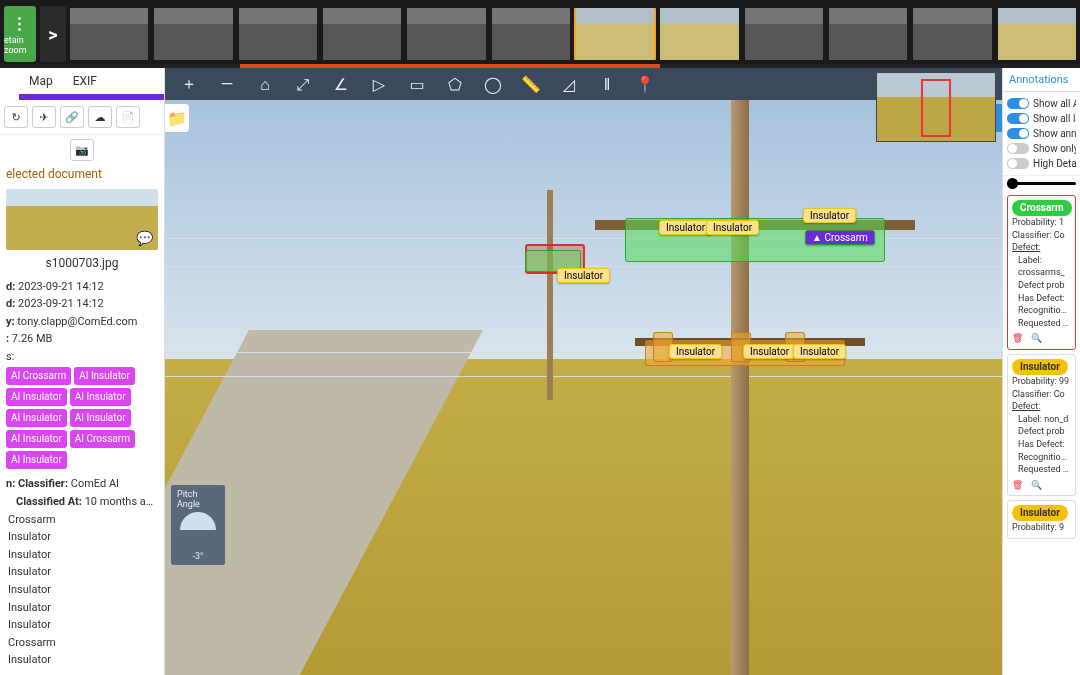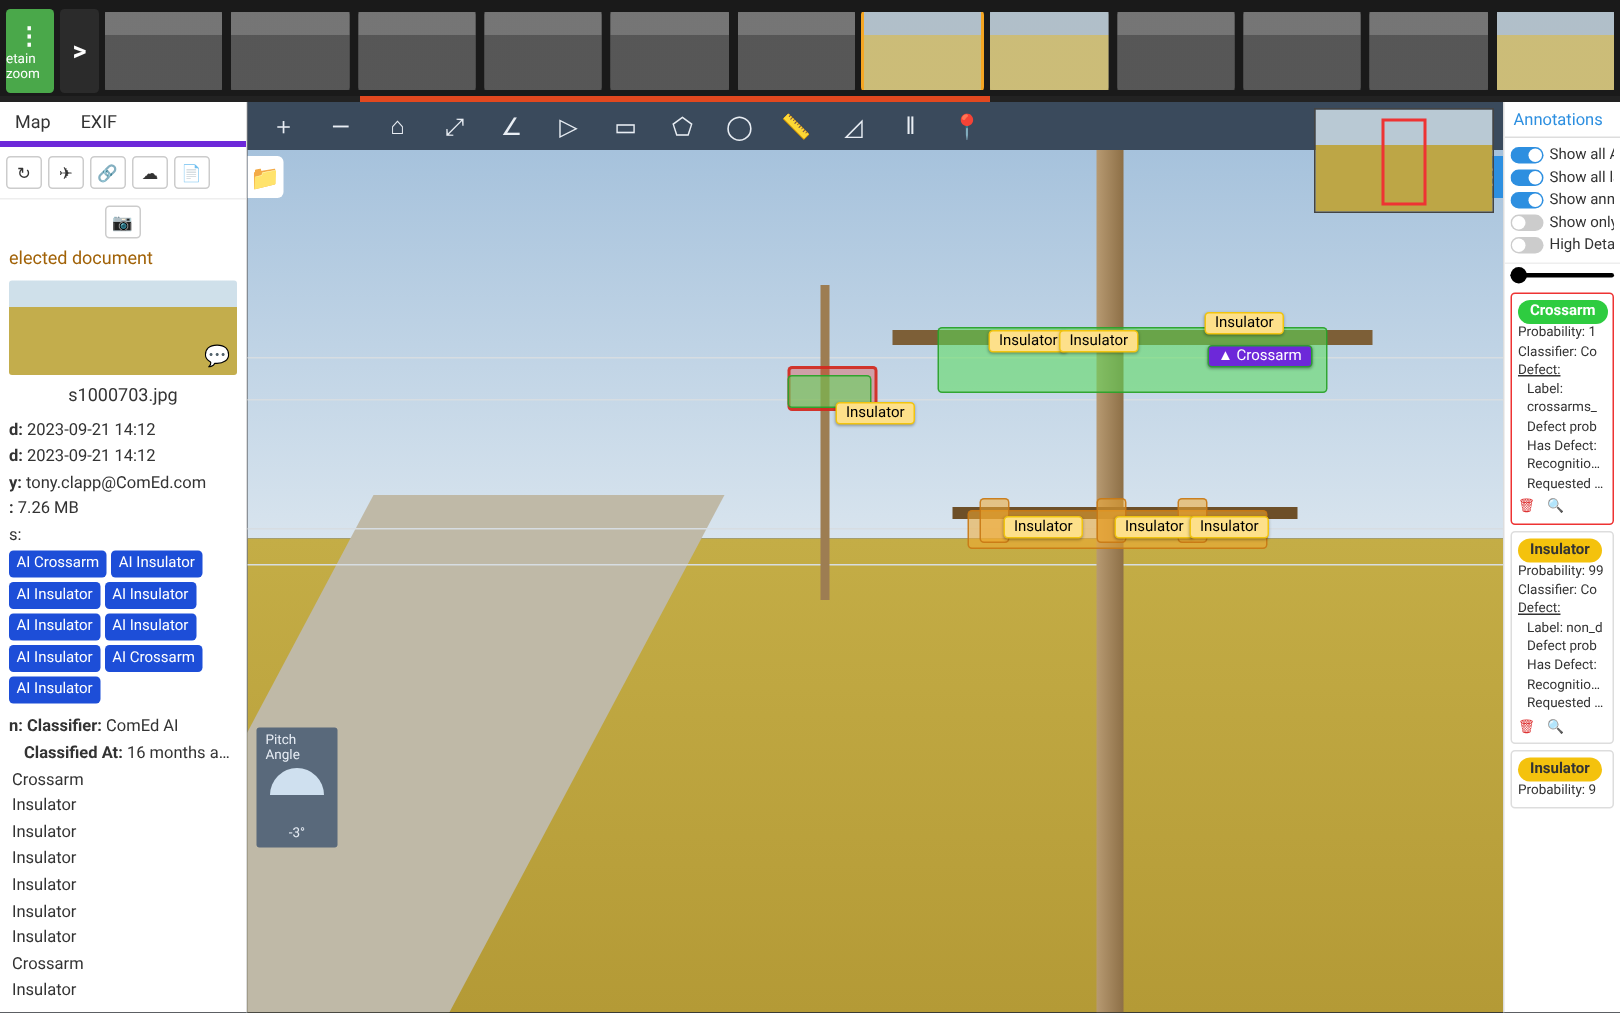--- a/index.html
+++ b/index.html
@@ -20,31 +20,31 @@
   .strip-highlight { height: 4px; background: #222; position: relative; }
   .strip-highlight::before { content:''; position:absolute; left:240px; width:420px; height:4px; background:#e2481f; }
 
   
   .main { flex: 1; display: flex; min-height: 0; }
   .left-panel { width: 165px; background: #fff; border-right: 1px solid #ddd; display: flex; flex-direction: column; font-size: 11px; color: #333; overflow: hidden; }
   .canvas-wrap { flex: 1; position: relative; background: #2e3640; overflow: hidden; }
   .right-panel { width: 78px; flex: 0 0 78px; background: #ffffff; border-left: 1px solid #ddd; font-size: 10px; color: #333; overflow: hidden; }
 
   
-  .lp-tabs { display: flex; border-bottom: 4px solid #6d28d9; font-size: 12px; }
+  .lp-tabs { display: flex; border-bottom: 6px solid #6d28d9; font-size: 12px; margin-left: 19px; }
   .lp-tab { padding: 6px 10px; cursor: pointer; }
   .lp-icons { display: flex; gap: 4px; padding: 6px 4px; border-bottom: 1px solid #eee; }
   .lp-icon { width: 24px; height: 22px; border: 1px solid #ccc; border-radius: 3px; display: flex; align-items: center; justify-content: center; font-size: 11px; }
   .lp-section-title { color: #a16207; padding: 6px 6px 4px; font-size: 12px; }
   .lp-preview { margin: 4px 6px; height: 100px; background: linear-gradient(#cfe0ea 0 28%, #c3ad4c 28% 100%); position: relative; border-radius: 2px; }
   .lp-preview::after { content:'💬'; position:absolute; right:4px; bottom:4px; color:#2d8fe0; font-size:14px;}
   .lp-meta { padding: 0 6px 6px; line-height: 1.6; }
   .lp-meta .row { white-space: nowrap; overflow: hidden; text-overflow: ellipsis; }
   .lp-tags { display: flex; flex-wrap: wrap; gap: 3px; padding: 2px 0 6px; }
-  .tag { background: #1d4ed8; color: #fff; padding: 1px 5px; border-radius: 3px; font-size: 10px; }
+  .tag { background: #d946ef; color: #fff; padding: 1px 5px; border-radius: 3px; font-size: 10px; }
   .lp-list .item { padding: 0 0 0 2px; }
 
   
   .toolbar { position: absolute; top: 0; left: 0; right: 0; height: 32px; background: #3a4a5c; display: flex; align-items: center; gap: 18px; padding: 0 14px; color: #e9eef4; z-index: 5;}
   .toolbar .tool { width: 20px; height: 20px; display:flex; align-items:center; justify-content:center; font-size: 16px; }
   .folder-tab { position: absolute; top: 36px; left: 0; width: 24px; height: 28px; background: #fff; border-radius: 0 4px 4px 0; display:flex; align-items:center; justify-content:center; color:#2d8fe0; z-index:5;}
   .list-tab { position: absolute; top: 36px; right: 0; width: 24px; height: 28px; background: #2d8fe0; border-radius: 4px 0 0 4px; display:flex; align-items:center; justify-content:center; color:#fff; z-index:5;}
 
   .scene { position: absolute; inset: 32px 0 0 0; }
   .sky { position:absolute; inset:0 0 55% 0; background: linear-gradient(#a6c2dc, #d8e4ee); }
@@ -160,21 +160,21 @@
           <span class="tag">AI Insulator</span>
           <span class="tag">AI Insulator</span>
           <span class="tag">AI Insulator</span>
           <span class="tag">AI Crossarm</span>
           <span class="tag">AI Insulator</span>
         </div>
       <div class="row"><b>n:</b>
         <b>Classifier:</b>
         <span>ComEd AI</span></div>
       <div class="row" style="padding-left:10px;"><b>Classified At:</b>
-        <span>16 months ago</span></div>
+        <span>10 months ago</span></div>
       <div class="lp-list" id="lp-items">
           <div class="item">Crossarm</div>
           <div class="item">Insulator</div>
           <div class="item">Insulator</div>
           <div class="item">Insulator</div>
           <div class="item">Insulator</div>
           <div class="item">Insulator</div>
           <div class="item">Insulator</div>
           <div class="item">Crossarm</div>
           <div class="item">Insulator</div>

